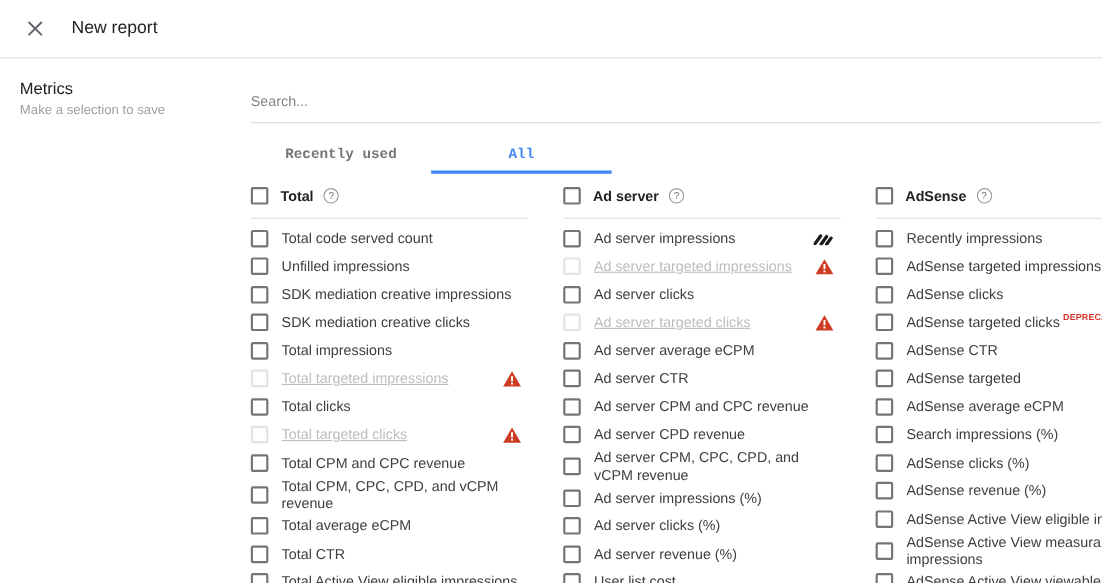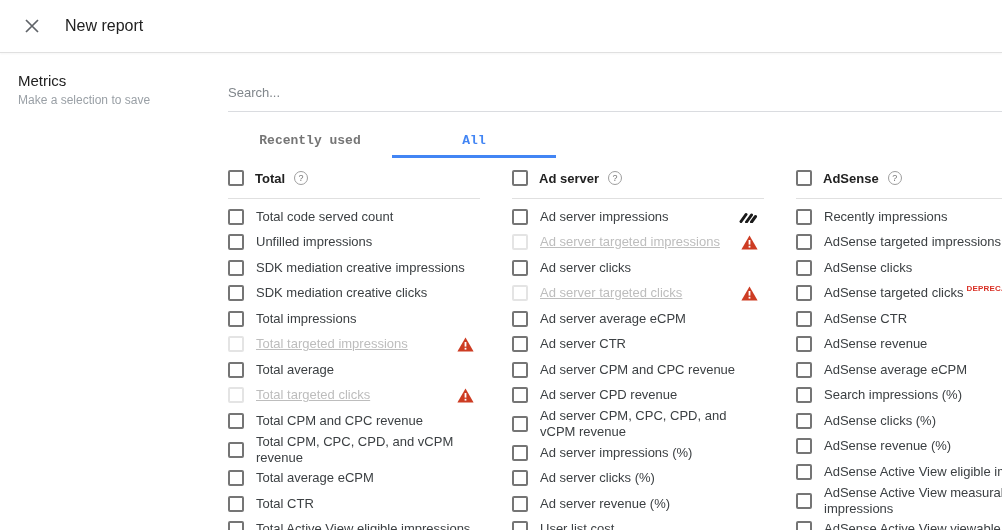--- a/index.html
+++ b/index.html
@@ -165,21 +165,21 @@
                 <svg class="icon-warning" width="17" height="15" viewBox="0 0 17 15">
                   <path d="M8.5 0.6 L16.6 14.4 H0.4 Z" fill="#cd3c23"></path>
                   <rect x="7.6" y="5" width="1.8" height="4.6" fill="#fff"></rect>
                   <rect x="7.6" y="10.8" width="1.8" height="1.8" fill="#fff"></rect>
                 </svg>
               </span>
   </div>
 
   <div class="item">
     <span class="cb"></span>
-    <span class="text"><span class="label">Total average</span></span>
+    <span class="text"><span class="label">Total clicks</span></span>
     <span class="badge-slot"></span>
   </div>
 
   <div class="item disabled">
     <span class="cb"></span>
     <span class="text"><span class="label">Total targeted clicks</span></span>
     <span class="badge-slot">
                 <svg class="icon-warning" width="17" height="15" viewBox="0 0 17 15">
                   <path d="M8.5 0.6 L16.6 14.4 H0.4 Z" fill="#cd3c23"></path>
                   <rect x="7.6" y="5" width="1.8" height="4.6" fill="#fff"></rect>
@@ -361,21 +361,21 @@
   </div>
 
   <div class="item">
     <span class="cb"></span>
     <span class="text"><span class="label">AdSense CTR</span></span>
     <span class="badge-slot"></span>
   </div>
 
   <div class="item">
     <span class="cb"></span>
-    <span class="text"><span class="label">AdSense revenue</span></span>
+    <span class="text"><span class="label">AdSense targeted</span></span>
     <span class="badge-slot"></span>
   </div>
 
   <div class="item">
     <span class="cb"></span>
     <span class="text"><span class="label">AdSense average eCPM</span></span>
     <span class="badge-slot"></span>
   </div>
 
   <div class="item">

